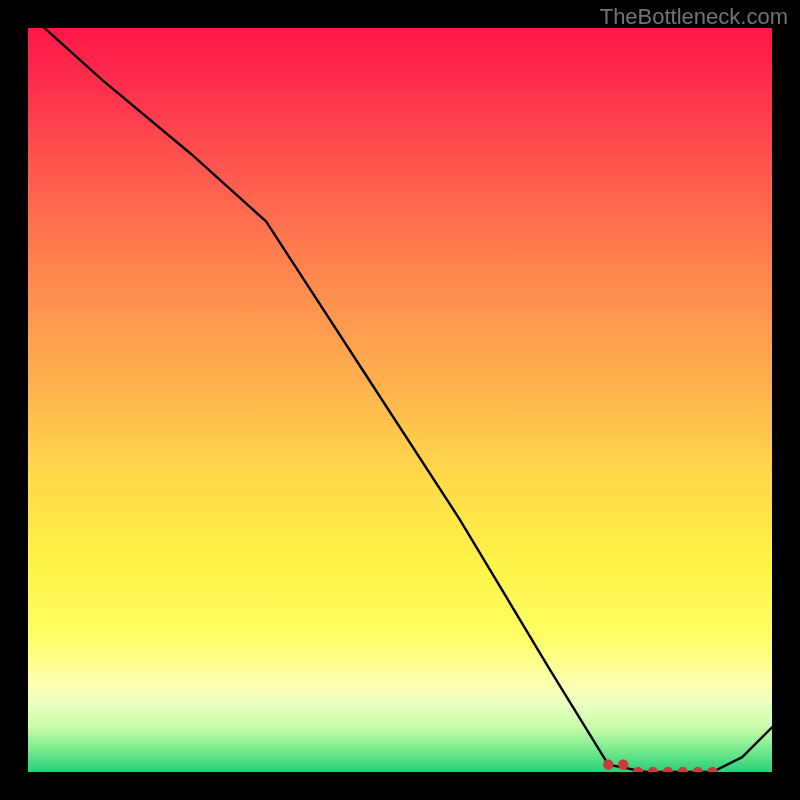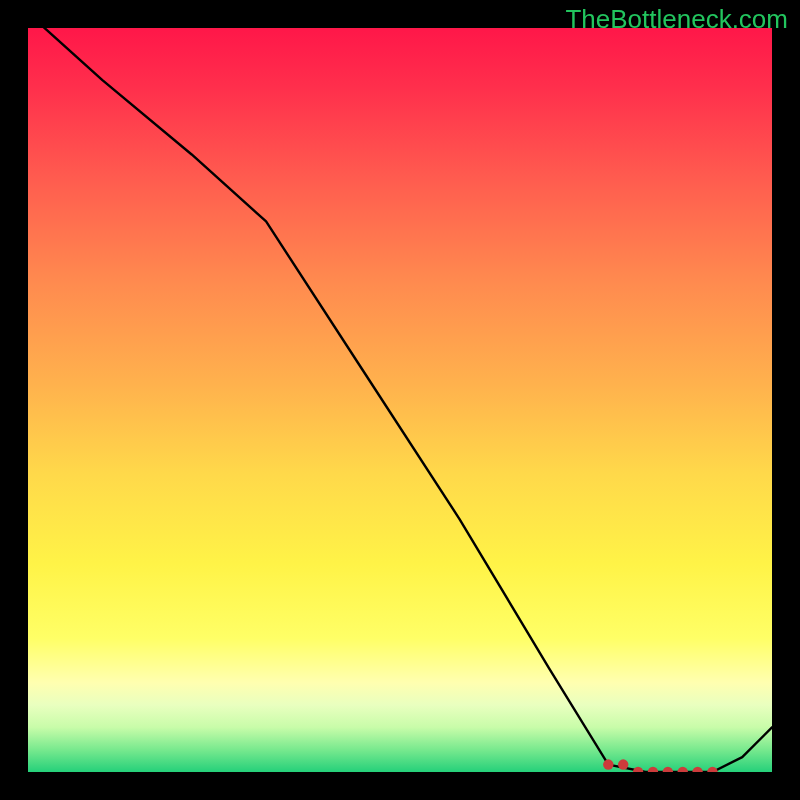--- a/index.html
+++ b/index.html
@@ -8,23 +8,23 @@
     width: 800px;
     height: 800px;
     position: relative;
     background: #000;
   }
   .attribution {
     position: absolute;
     top: 4px;
     right: 12px;
     font-family: Arial, Helvetica, sans-serif;
-    font-size: 26px;
+    font-size: 22px;
     font-weight: 500;
-    color: #22c55e;
+    color: #737373;
     z-index: 10;
   }
   .plot-area {
     position: absolute;
     left: 28px;
     top: 28px;
     width: 744px;
     height: 744px;
     
     background: linear-gradient(

